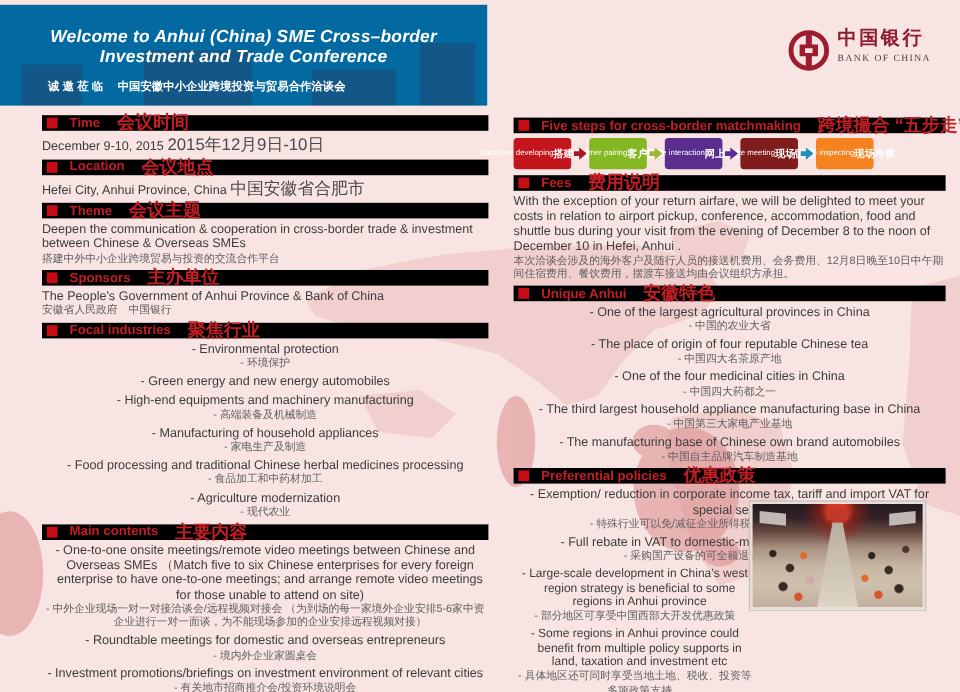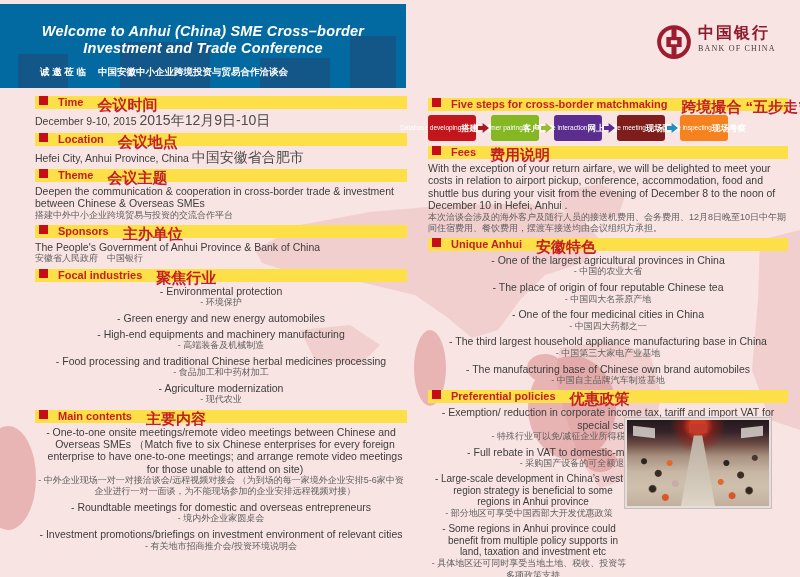--- a/index.html
+++ b/index.html
@@ -21,21 +21,21 @@
   .logo-text{margin-left:6px;}
   .logo-zh{font-family:"Liberation Serif", serif;font-weight:bold;font-size:16px;color:#8e1c2e;letter-spacing:2px;line-height:1.1;}
   .logo-en{font-family:"Liberation Serif", serif;font-size:8px;color:#453a3a;letter-spacing:1.2px;margin-top:2px;}
 
   
   .col{position:absolute;}
   .col-left{left:35px;top:96px;width:372px;}
   .col-right{left:428px;top:98px;width:360px;}
 
   
-  .bar{display:flex;height:13px;background:#fde047;margin-bottom:3px;}
+  .bar{display:flex;align-items:center;height:13px;background:#000000;margin-bottom:3px;}
   .bar .sq{width:9px;height:9px;background:#c50d13;margin:0 10px 0 4px;flex:none;}
   .bar-en{color:#c41e25;font-weight:bold;font-size:11px;white-space:nowrap;}
   .bar-zh{color:#c41e25;font-weight:bold;font-size:15px;margin-left:14px;white-space:nowrap;}
 
   .sec{margin-bottom:4px;}
   .en{font-size:10.5px;color:#3d3d3d;line-height:1.18;}
   .zh{font-size:9px;color:#606060;line-height:1.25;}
   .inline-pair .zhv{margin-left:0;font-size:14px;color:#4a4a4a;}
   .item{margin-bottom:3.5px;text-align:center;}
   .item .en, .item .zh{padding-left:8px;text-indent:-8px;}
@@ -187,20 +187,24 @@
         <div class="zh">环境保护</div>
       </div>
       <div class="item">
         <div class="en">Green energy and new energy automobiles</div>
       </div>
       <div class="item">
         <div class="en">High-end equipments and machinery manufacturing</div>
         <div class="zh">高端装备及机械制造</div>
       </div>
       <div class="item">
+        <div class="en">Manufacturing of household appliances</div>
+        <div class="zh">家电生产及制造</div>
+      </div>
+      <div class="item">
         <div class="en">Food processing and  traditional Chinese herbal medicines processing</div>
         <div class="zh">食品加工和中药材加工</div>
       </div>
       <div class="item">
         <div class="en">Agriculture modernization</div>
         <div class="zh">现代农业</div>
       </div>
     </div>
 
     <div class="sec">

